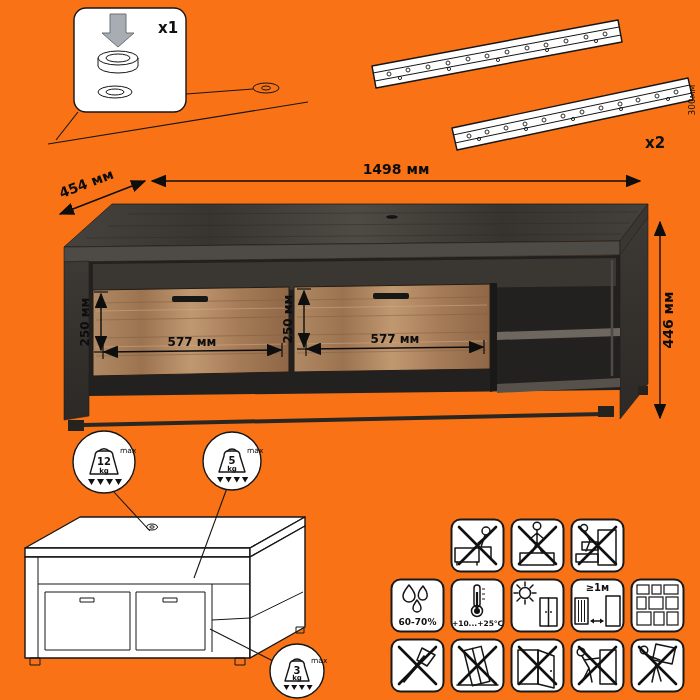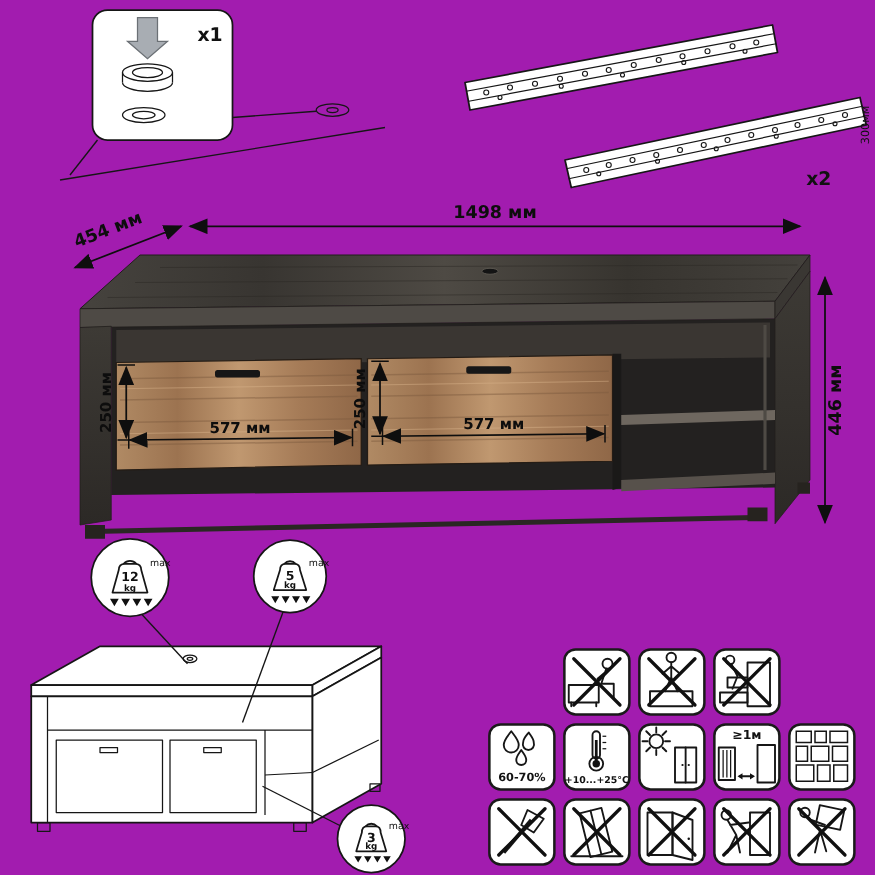--- a/index.html
+++ b/index.html
@@ -1,16 +1,16 @@
 <!DOCTYPE html>
 <html><head>
 <meta charset="utf-8">
 <style>
   html,body { margin:0; padding:0; background:#ffffff; }
-  .sheet { position:relative; width:700px; height:700px; background:#a21caf; overflow:hidden;
+  .sheet { position:relative; width:700px; height:700px; background:#f97316; overflow:hidden;
            font-family:"DejaVu Sans", sans-serif; }
   svg text { font-family:"DejaVu Sans", sans-serif; }
 
   .outline   { fill:#ffffff; stroke:#161616; stroke-width:1.4; stroke-linejoin:round; }
   .thin      { fill:none; stroke:#161616; stroke-width:1; stroke-linejoin:round; }
   .ln15      { fill:none; stroke:#161616; stroke-width:1.5; stroke-linecap:round; stroke-linejoin:round; }
   .xmark     { stroke:#101010; stroke-width:2.6; stroke-linecap:round; }
   .pbox      { fill:#ffffff; stroke:#1a1a1a; stroke-width:2; }
   .dline     { stroke:#0e0e0e; stroke-width:1.4; fill:none; }
   .dtick     { stroke:#0e0e0e; stroke-width:1.2; }

